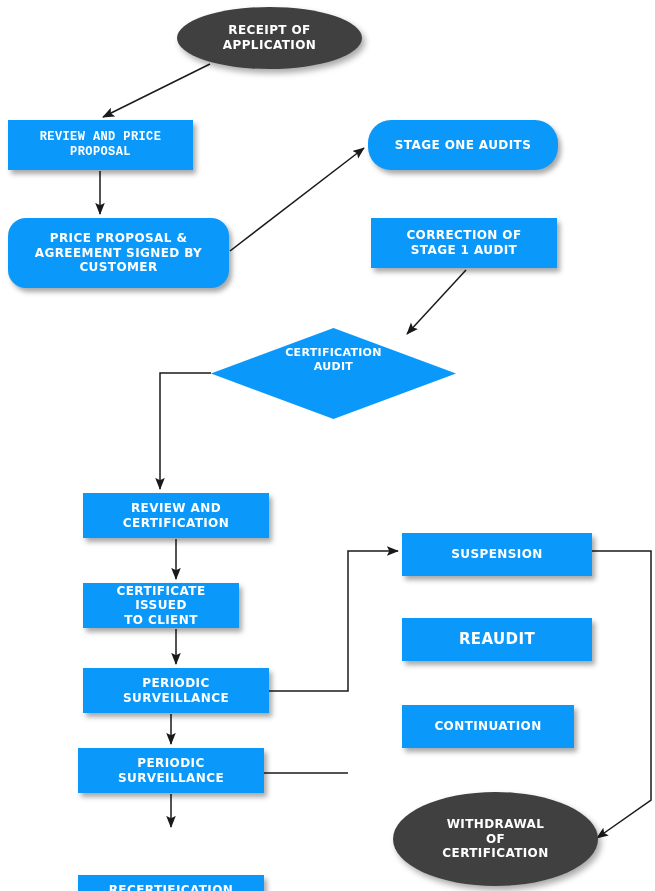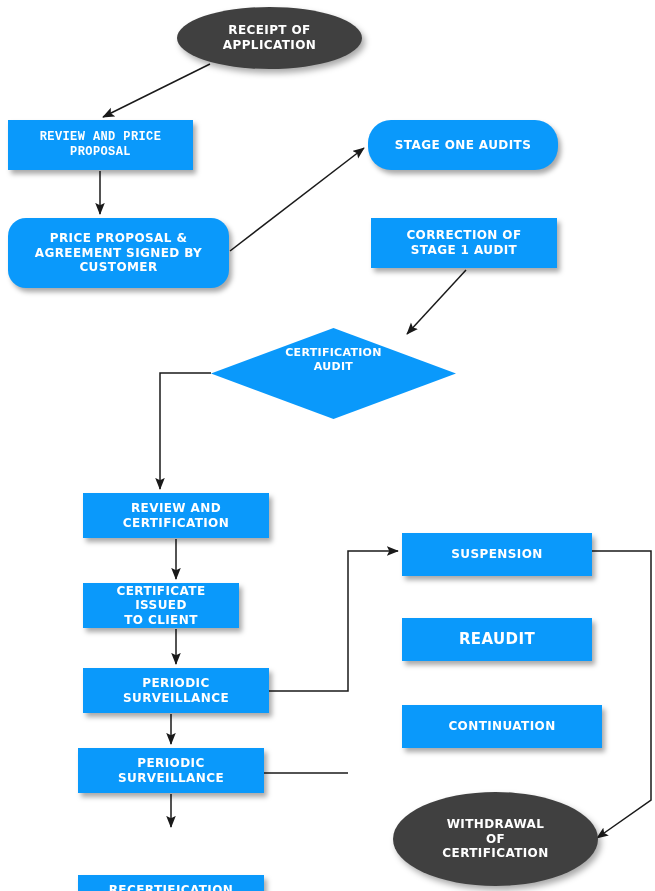--- a/index.html
+++ b/index.html
@@ -144,21 +144,21 @@
   <div class="node rect" style="left:402px; top:533px; width:190px; height:43px; font-size:12px;">SUSPENSION</div>
 
   <div class="node rect" style="left:83px; top:583px; width:156px; height:45px; font-size:12px;">CERTIFICATE ISSUED
 TO CLIENT</div>
 
   <div class="node rect" style="left:402px; top:618px; width:190px; height:43px; font-size:15px;">REAUDIT</div>
 
   <div class="node rect" style="left:83px; top:668px; width:186px; height:45px; font-size:12px;">PERIODIC
 SURVEILLANCE</div>
 
-  <div class="node rect" style="left:402px; top:705px; width:200px; height:43px; font-size:12px;">CONTINUATION</div>
+  <div class="node rect" style="left:402px; top:705px; width:172px; height:43px; font-size:12px;">CONTINUATION</div>
 
   <div class="node rect" style="left:78px; top:748px; width:186px; height:45px; font-size:12px;">PERIODIC
 SURVEILLANCE</div>
 
   <div class="node ellipse" style="left:393px; top:792px; width:205px; height:94px; font-size:12px;">WITHDRAWAL
 OF
 CERTIFICATION</div>
 
   <div class="node rect" style="left:78px; top:831px; width:186px; height:45px; font-size:12px;margin-top:44px;">RECERTIFICATION
 AFTER THREE YEARS</div>

